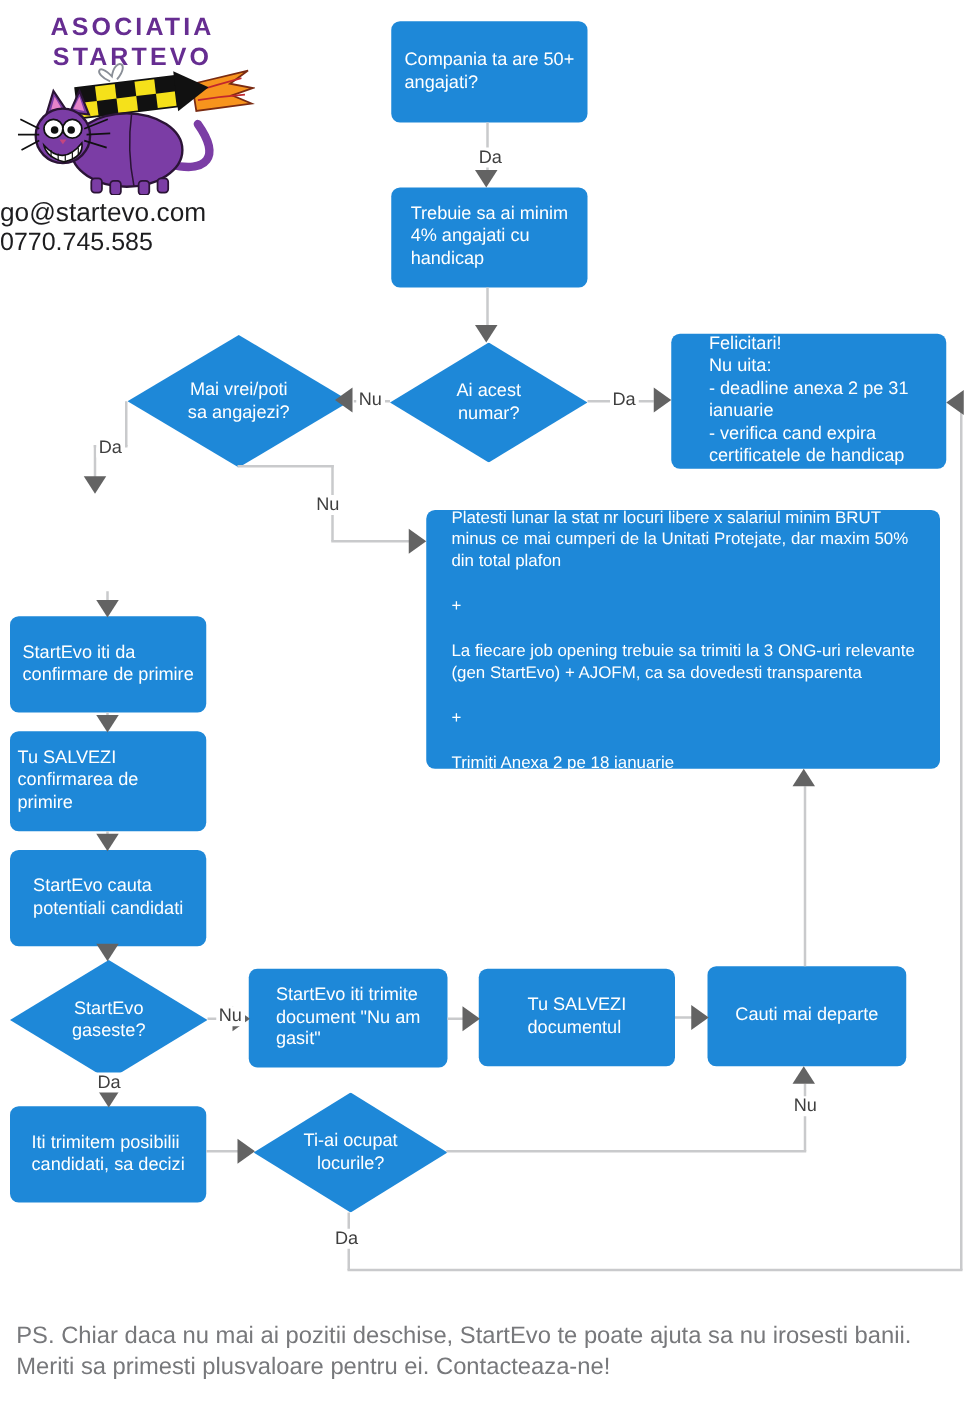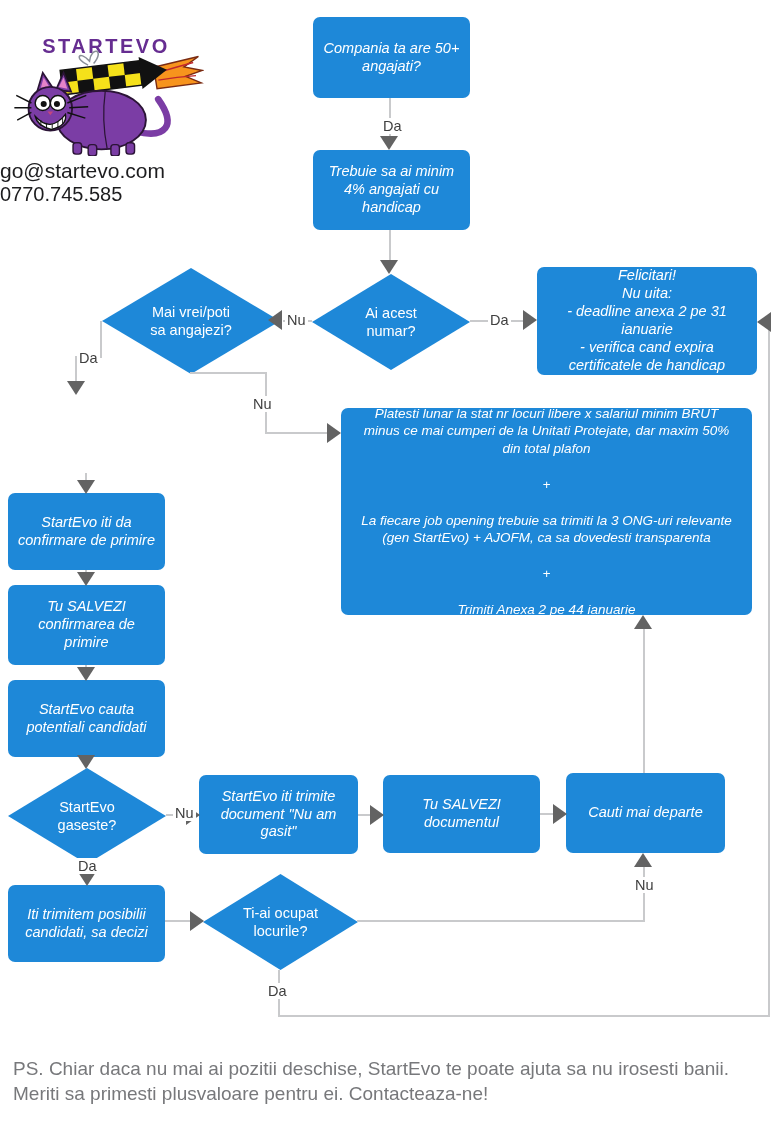--- a/index.html
+++ b/index.html
@@ -3,22 +3,22 @@
 <meta charset="utf-8">
 <style>
   html,body { margin:0; padding:0; background:#fff; }
   #stage {
     position:relative; width:780px; height:1141px; background:#fff;
     font-family:"Liberation Sans", sans-serif; overflow:hidden;
   }
   .box {
     position:absolute; background:var(--node-fill,#1E88D8); color:var(--node-text,#fff);
     border-radius:7px; display:flex; align-items:center; justify-content:center;
-    text-align:center; font-size:14.5px; line-height:1.24; white-space:pre-line;
-    padding:4px 6px; box-sizing:border-box;font-style:italic;
+    font-size:14.5px; line-height:1.24; white-space:pre-line;
+    padding:4px 6px; box-sizing:border-box;
   }
   .box.big { font-size:13.5px; line-height:1.32; padding:4px 3px; }
   .box.mid { font-size:14.5px; }
   .diamond {
     position:absolute; background:var(--node-fill,#1E88D8); color:var(--node-text,#fff);
     display:flex; align-items:center; justify-content:center; text-align:center;
     font-size:14.5px; line-height:1.25; white-space:pre-line;
     clip-path:polygon(50% 0, 100% 50%, 50% 100%, 0 50%);
   }
   .line { position:absolute; background:var(--connector,#C9CACC); }
@@ -43,20 +43,21 @@
     font-size:19px; line-height:25px; color:var(--ps-text,#77787B); white-space:pre-line;
   }
   .catfill { fill:var(--cat-purple,#7B3DA5); }
   .rocketfill { fill:var(--rocket-yellow,#F5E11A); }
 </style>
 </head>
 <body>
 
 <div id="stage">
 
+  <div class="logo-title" style="top:11px;">ASOCIATIA</div>
   <div class="logo-title" style="top:35px;">STARTEVO</div>
 
   <svg style="position:absolute;left:14px;top:50px;width:190px;height:106px" viewBox="0 0 200 112">
     <g>
       <path d="M128 86 C160 94 172 80 152 52" fill="none" stroke="var(--cat-purple,#7B3DA5)" stroke-width="7" stroke-linecap="round"></path>
     </g>
     <g transform="rotate(-4 150 30)">
       <path d="M148 18 L196 10 L180 20 L199 25 L181 30 L197 38 L150 41 Z" fill="var(--flame-orange,#F7941D)" stroke="#7a2b12" stroke-width="1.5"></path>
       <path d="M152 24 Q170 20 190 16 M152 32 Q172 30 192 30" stroke="#C1272D" fill="none" stroke-width="1.5"></path>
     </g>
@@ -117,21 +118,21 @@
 minus ce mai cumperi de la Unitati Protejate, dar maxim 50%
 din total plafon
 
 +
 
 La fiecare job opening trebuie sa trimiti la 3 ONG-uri relevante
 (gen StartEvo) + AJOFM, ca sa dovedesti transparenta
 
 +
 
-Trimiti Anexa 2 pe 44 ianuarie</div>
+Trimiti Anexa 2 pe 18 ianuarie</div>
   <div class="box" style="left:8px;top:493px;width:157px;height:77px">StartEvo iti da
 confirmare de primire</div>
   <div class="box" style="left:8px;top:585px;width:157px;height:80px">Tu SALVEZI
 confirmarea de primire</div>
   <div class="box" style="left:8px;top:680px;width:157px;height:77px">StartEvo cauta
 potentiali candidati</div>
   <div class="diamond" style="left:8px;top:768px;width:158px;height:96px">StartEvo
 gaseste?</div>
   <div class="box" style="left:199px;top:775px;width:159px;height:79px">StartEvo iti trimite
 document "Nu am

